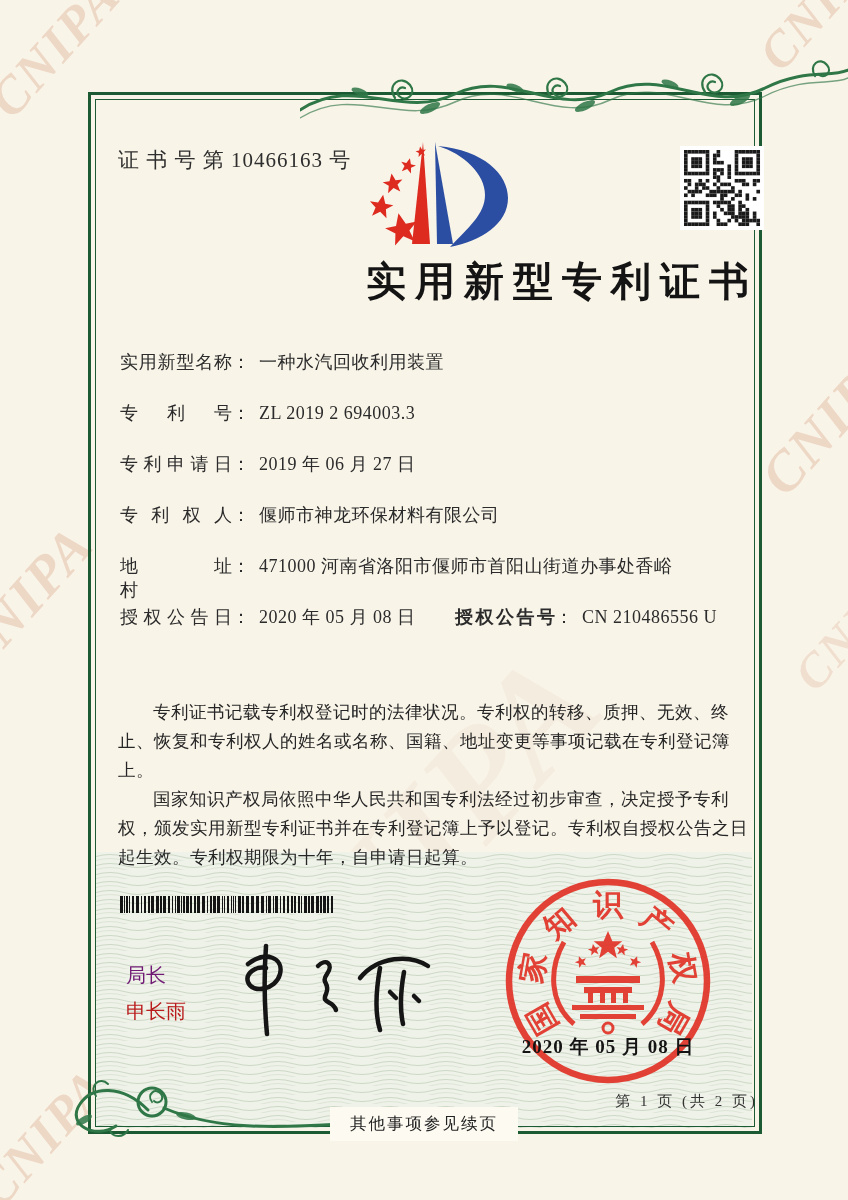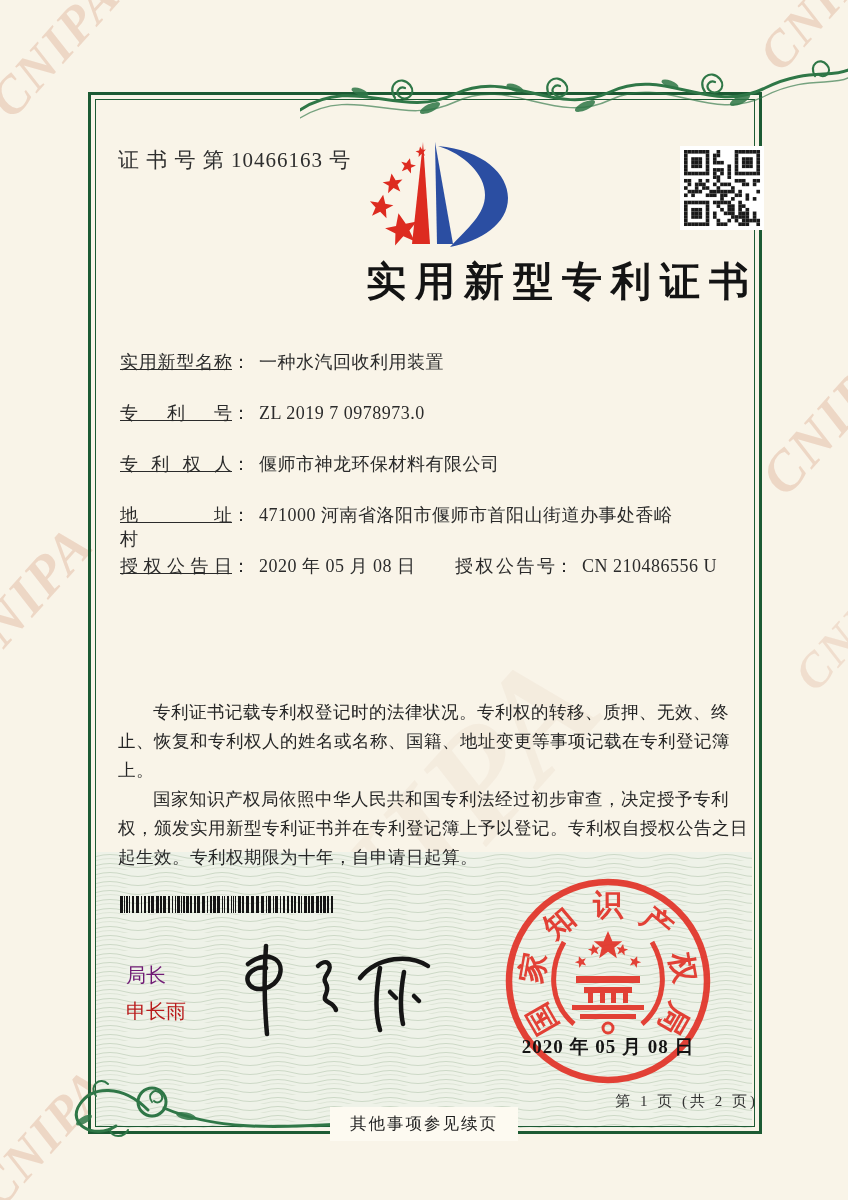--- a/index.html
+++ b/index.html
@@ -49,26 +49,26 @@
   }
   .title{
     position:absolute;left:90px;top:254px;width:668px;text-align:right;
     font-size:40px;font-weight:bold;letter-spacing:9px;color:#141414;z-index:4;
   }
   
   .fields{position:absolute;left:120px;top:350px;width:560px;z-index:4;}
   .frow{position:relative;height:51px;font-size:18px;color:#2b2b2b;}
   .flabel{
     display:inline-block;width:112px;vertical-align:top;
-    text-align:justify;text-align-last:justify;text-decoration:underline;
+    text-align:justify;text-align-last:justify;
   }
   .fcolon{margin-right:9px;}
   .fvalue{letter-spacing:.5px;}
   .grant2{position:absolute;left:335px;top:0;white-space:nowrap;}
-  .flabel2{display:inline-block;width:100px;text-align:justify;text-align-last:justify;}
+  .flabel2{display:inline-block;width:100px;text-align:justify;text-align-last:justify;font-weight:bold;}
   
   .body-text{
     position:absolute;left:118px;top:698px;width:632px;z-index:4;
     font-size:17.5px;line-height:29px;color:#262626;
   }
   .body-text p{margin:0;text-indent:2em;letter-spacing:.5px;}
   
   .barcode{position:absolute;left:120px;top:896px;z-index:4;}
   .sig-title{position:absolute;left:126px;top:962px;font-size:20px;z-index:4;color:#701a75;}
   .sig-name{position:absolute;left:126px;top:998px;font-size:20px;z-index:4;color:#b91c1c;}
@@ -390,21 +390,24 @@
     </svg>
 </div>
 
 <div class="title">实用新型专利证书</div>
 
 <div class="fields">
   <div class="frow">
     <span class="flabel">实用新型名称</span><span class="fcolon">：</span><span class="fvalue">一种水汽回收利用装置</span>
   </div>
   <div class="frow">
-    <span class="flabel">专利号</span><span class="fcolon">：</span><span class="fvalue">ZL 2019 7 0978973.0</span>
+    <span class="flabel">专利号</span><span class="fcolon">：</span><span class="fvalue">ZL 2019 2 694003.3</span>
+  </div>
+  <div class="frow">
+    <span class="flabel">专利申请日</span><span class="fcolon">：</span><span class="fvalue">2019 年 06 月 27 日</span>
   </div>
   <div class="frow">
     <span class="flabel">专利权人</span><span class="fcolon">：</span><span class="fvalue">偃师市神龙环保材料有限公司</span>
   </div>
   <div class="frow">
     <span class="flabel">地址</span><span class="fcolon">：</span><span class="fvalue">471000 河南省洛阳市偃师市首阳山街道办事处香峪村</span>
   </div>
   <div class="frow">
     <span class="flabel">授权公告日</span><span class="fcolon">：</span><span class="fvalue">2020 年 05 月 08 日</span>
     <span class="grant2">

